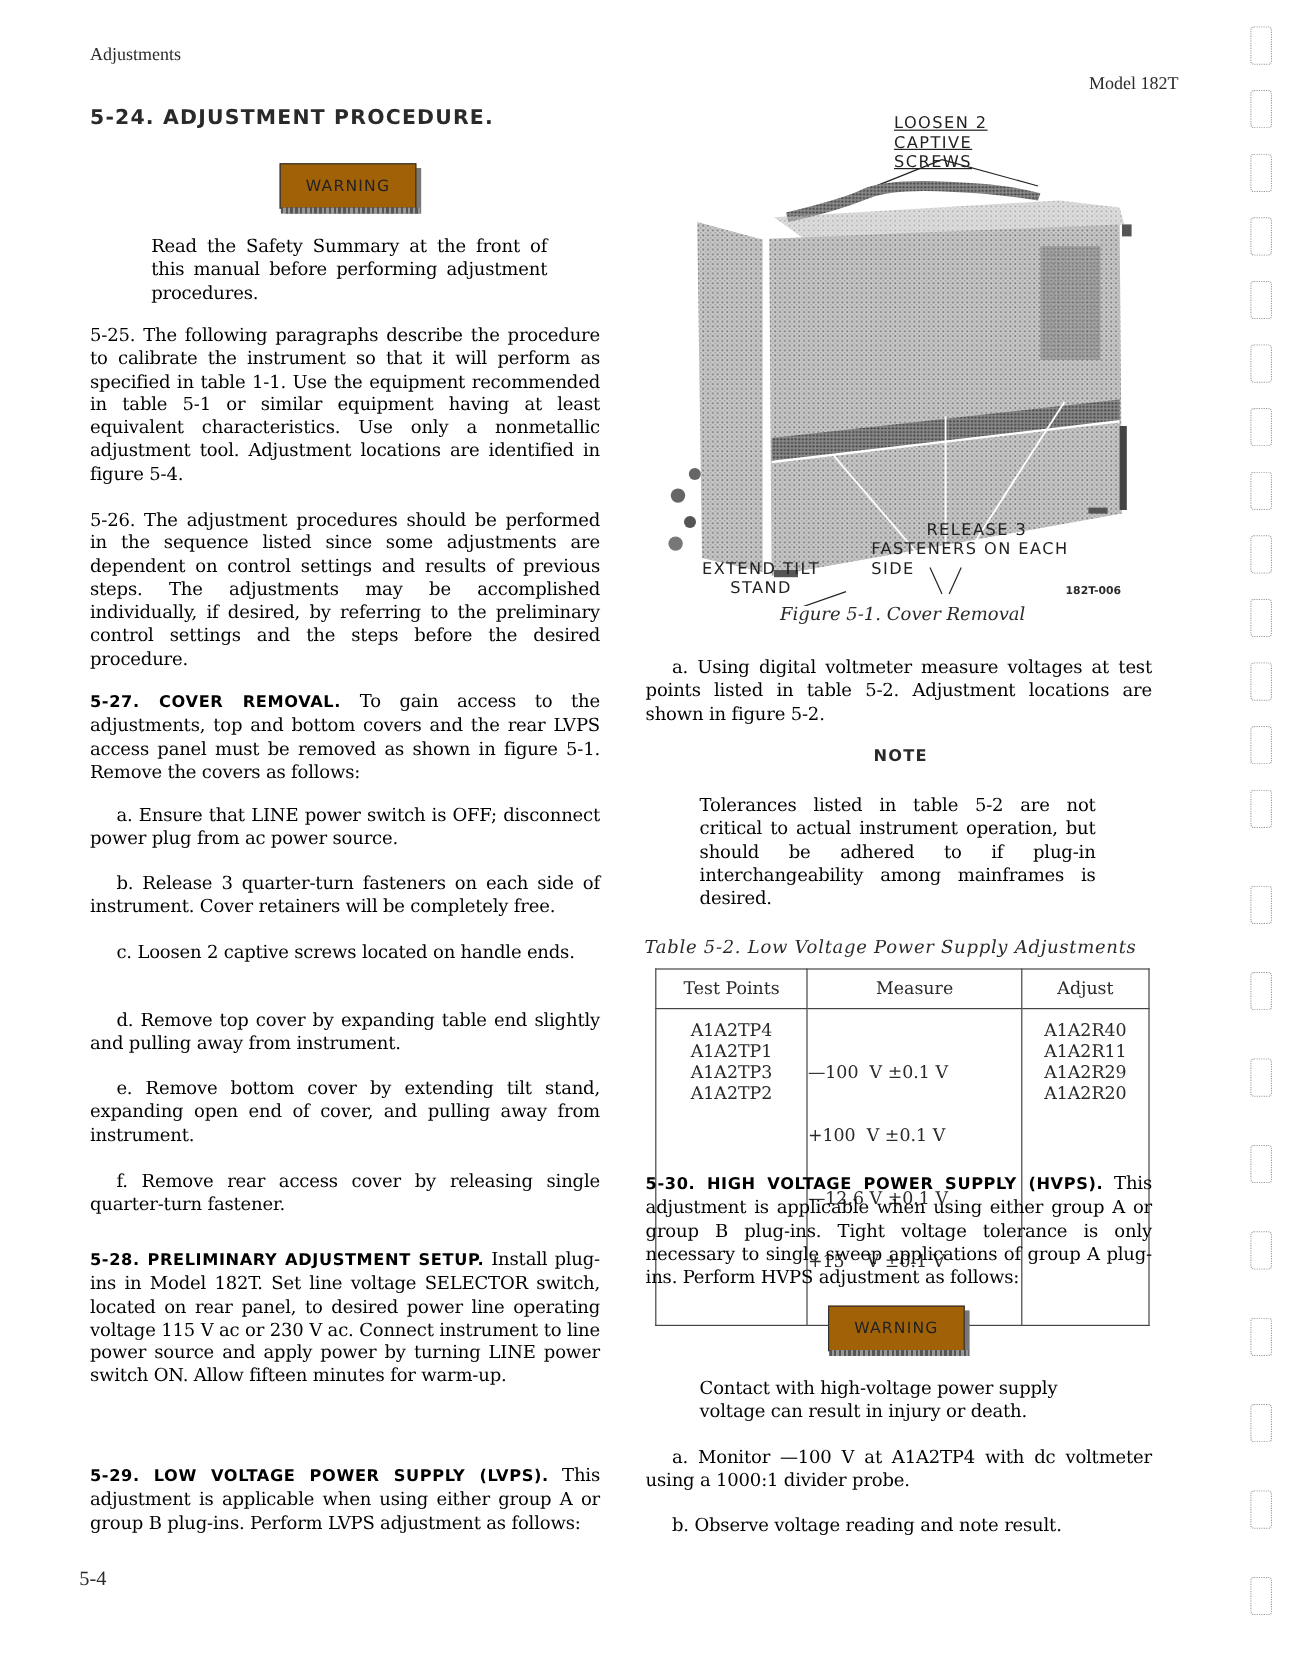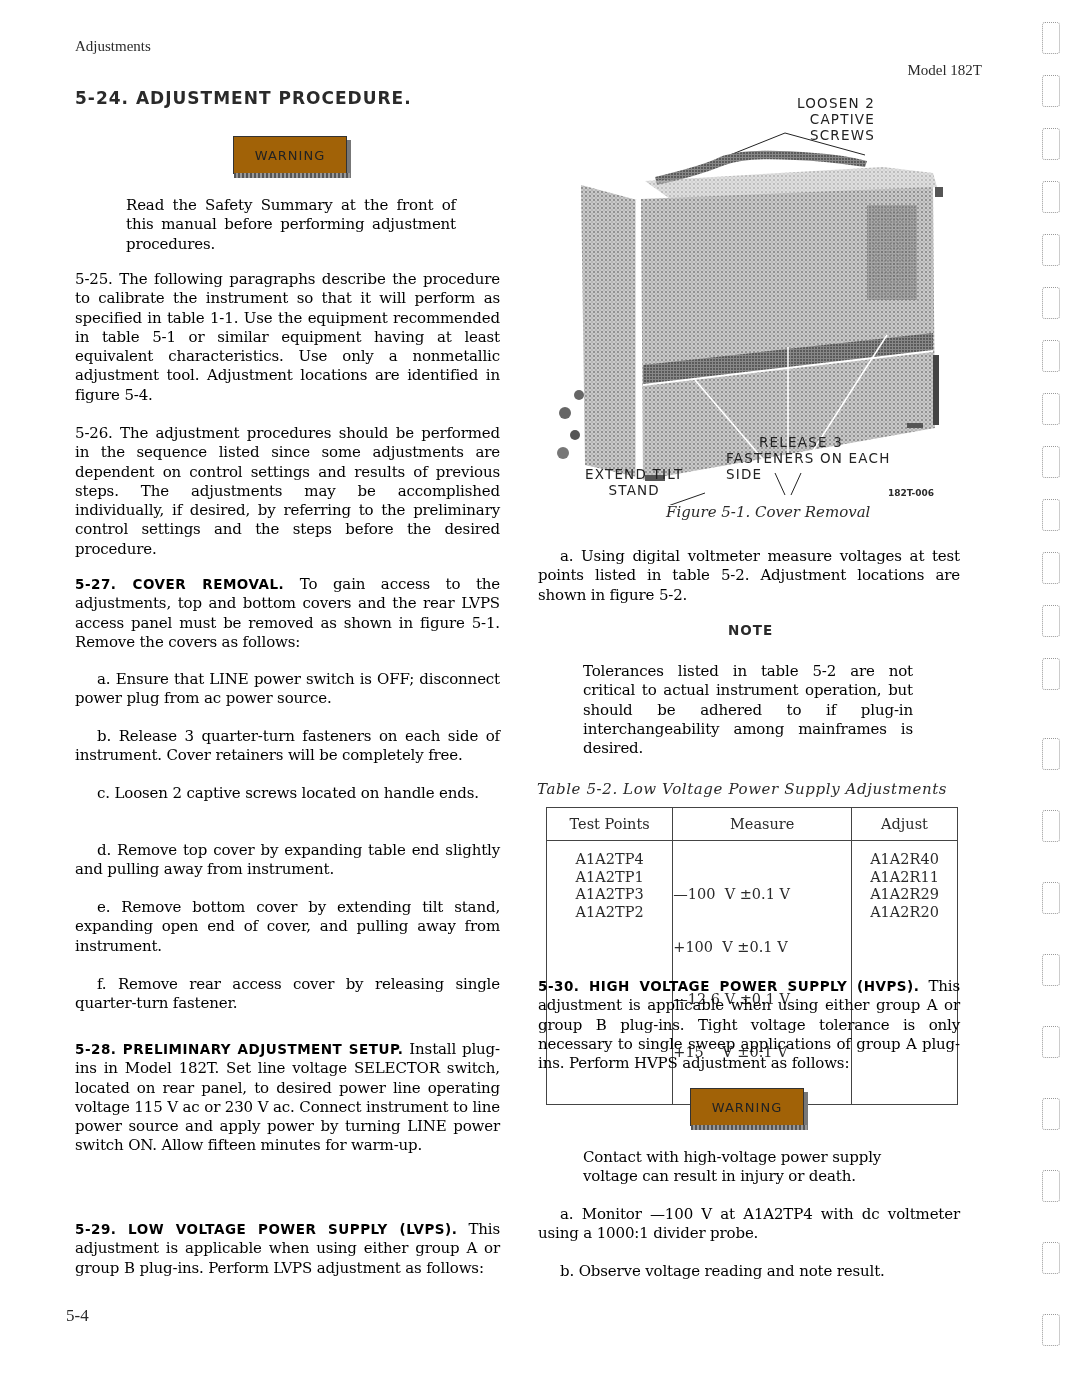--- a/index.html
+++ b/index.html
@@ -94,21 +94,21 @@
   <span class="run-head">5-28.  PRELIMINARY ADJUSTMENT SETUP.</span><span> Install plug-ins in Model 182T. Set line voltage SELECTOR switch, located on rear panel, to desired power line operating voltage 115 V ac or 230 V ac. Connect instrument to line power source and apply power by turning LINE power switch ON. Allow fifteen minutes for warm-up.</span>
 </div>
 
 <div class="abs body-text" style="left:75px; top:1220px; width:425px;">
   <span class="run-head">5-29.  LOW VOLTAGE POWER SUPPLY (LVPS).</span><span> This adjustment is applicable when using either group A or group B plug-ins. Perform LVPS adjustment as follows:</span>
 </div>
 
 <div class="abs serif" style="left:66px; top:1306px; font-size:17px;">5-4</div>
 
 <div class="abs" style="left:545px; top:95px; width:420px; height:410px;">
-  <div class="abs fig-label" style="left:200px; top:0px; width:130px; text-align:right;">
+  <div class="abs fig-label" style="left:200px; top:0px; width:130px; text-align:left;text-decoration:underline;">
     <div>LOOSEN 2</div>
     <div>CAPTIVE SCREWS</div>
   </div>
   <svg class="abs" style="left:0; top:0;" width="420" height="410">
     <defs>
       <pattern id="stip" width="4" height="4" patternUnits="userSpaceOnUse">
         <rect width="4" height="4" fill="#c9c9c9"></rect>
         <circle cx="1" cy="1" r="0.9" fill="#777"></circle>
         <circle cx="3" cy="3" r="0.7" fill="#999"></circle>
       </pattern>
@@ -150,30 +150,30 @@
     <line x1="243" y1="252" x2="243" y2="390" stroke="#fff" stroke-width="1.5"></line>
     <line x1="342" y1="240" x2="246" y2="390" stroke="#fff" stroke-width="1.5"></line>
     <line x1="230" y1="378" x2="240" y2="400" stroke="#222" stroke-width="1"></line>
     <line x1="256" y1="378" x2="246" y2="400" stroke="#222" stroke-width="1"></line>
 
     <line x1="160" y1="398" x2="40" y2="440" stroke="#222" stroke-width="1"></line>
   </svg>
 </div>
 
 <div class="abs fig-label" style="left:726px; top:434px;">
-  <div style="padding-left:33px;">RELEASE 3</div>
+  <div style="padding-left:46px;">RELEASE 3</div>
   <div>FASTENERS ON EACH</div>
   <div>SIDE</div>
 </div>
 <div class="abs fig-label" style="left:585px; top:466px; text-align:center;">
   <div>EXTEND TILT</div>
   <div>STAND</div>
 </div>
 <div class="abs sans" style="left:888px; top:488px; font-size:9px; font-weight:bold;">182T-006</div>
-<div class="abs fig-caption" style="left:666px; top:503px;">Figure 5-1. Cover Removal</div>
+<div class="abs fig-caption" style="left:650px; top:503px;">Figure 5-1. Cover Removal</div>
 
 <div class="abs body-text indent" style="left:538px; top:547px; width:422px;">a.  Using digital voltmeter measure voltages at test points listed in table 5-2. Adjustment locations are shown in figure 5-2.</div>
 
 <div class="abs note-title" style="left:728px; top:622px;">NOTE</div>
 <div class="abs body-text" style="left:583px; top:662px; width:330px;">Tolerances listed in table 5-2 are not critical to actual instrument operation, but should be adhered to if plug-in interchangeability among mainframes is desired.</div>
 
 <div class="abs" style="left:537px; top:780px; font-size:15px; font-style:italic; letter-spacing:0.6px;">Table 5-2. Low Voltage Power Supply Adjustments</div>
 
 <table class="spec">
   <thead>

